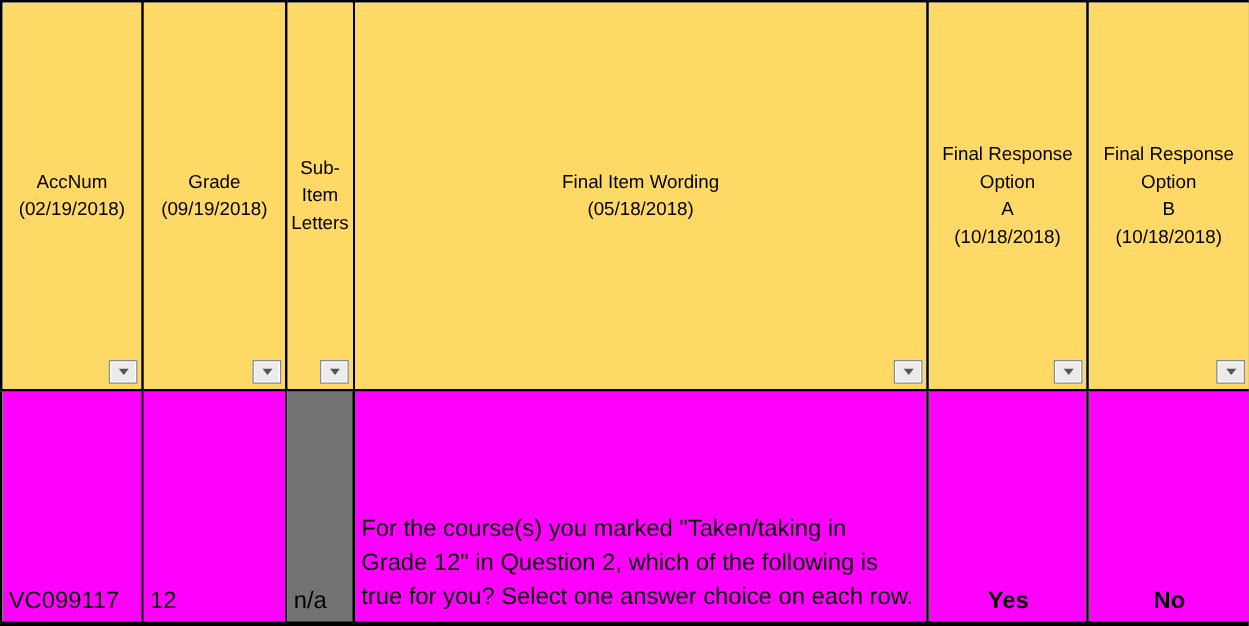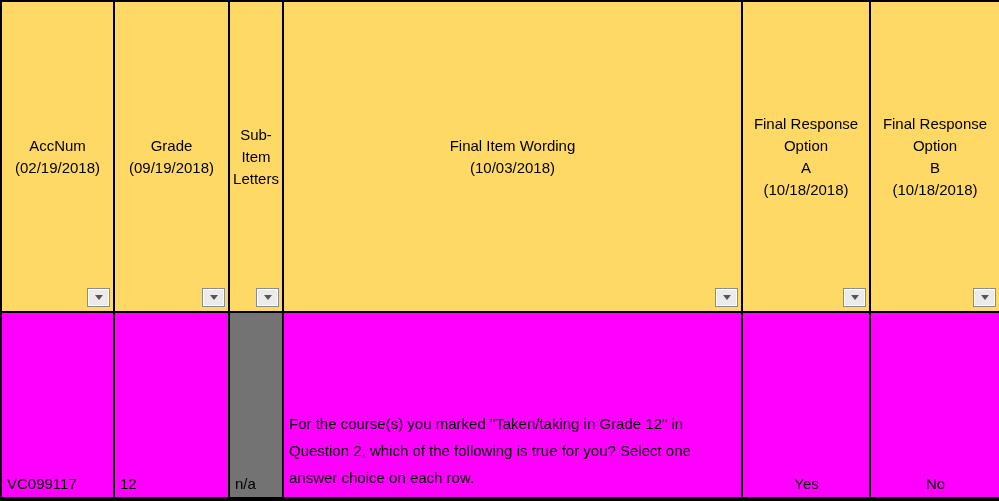--- a/index.html
+++ b/index.html
@@ -59,28 +59,28 @@
     height: 0;
     border-left: 4px solid transparent;
     border-right: 4px solid transparent;
     border-top: 5px solid #555555;
   }
   
   tr.data-row-tall { height: 88px; }
   tr.data-row { height: 86px; }
   td.cell {
     vertical-align: bottom;
-    font-size: 15px;
+    font-size: 19px;
     padding: 0 4px 5px 5px;
     background: #fff;
   }
   td.magenta { background: #FF00FF; }
   td.gray    { background: #737373; }
   td.center  { text-align: center; }
-  td.bold    { font-weight: normal; }
+  td.bold    { font-weight: bold; }
   td.wording {
     line-height: 27px;
     padding-bottom: 6px;
     padding-right: 8px;
   }
 </style>
 </head>
 <body>
 
 <table class="sheet">
@@ -106,21 +106,21 @@
       <span class="filter-btn"><span class="filter-arrow"></span></span>
     </th>
     <th class="hdr">
       <span>Sub-
 Item
 Letters</span>
       <span class="filter-btn"><span class="filter-arrow"></span></span>
     </th>
     <th class="hdr">
       <span>Final Item Wording
-(10/03/2018)</span>
+(05/18/2018)</span>
       <span class="filter-btn"><span class="filter-arrow"></span></span>
     </th>
     <th class="hdr">
       <span>Final Response
 Option
 A
 (10/18/2018)</span>
       <span class="filter-btn"><span class="filter-arrow"></span></span>
     </th>
     <th class="hdr">

